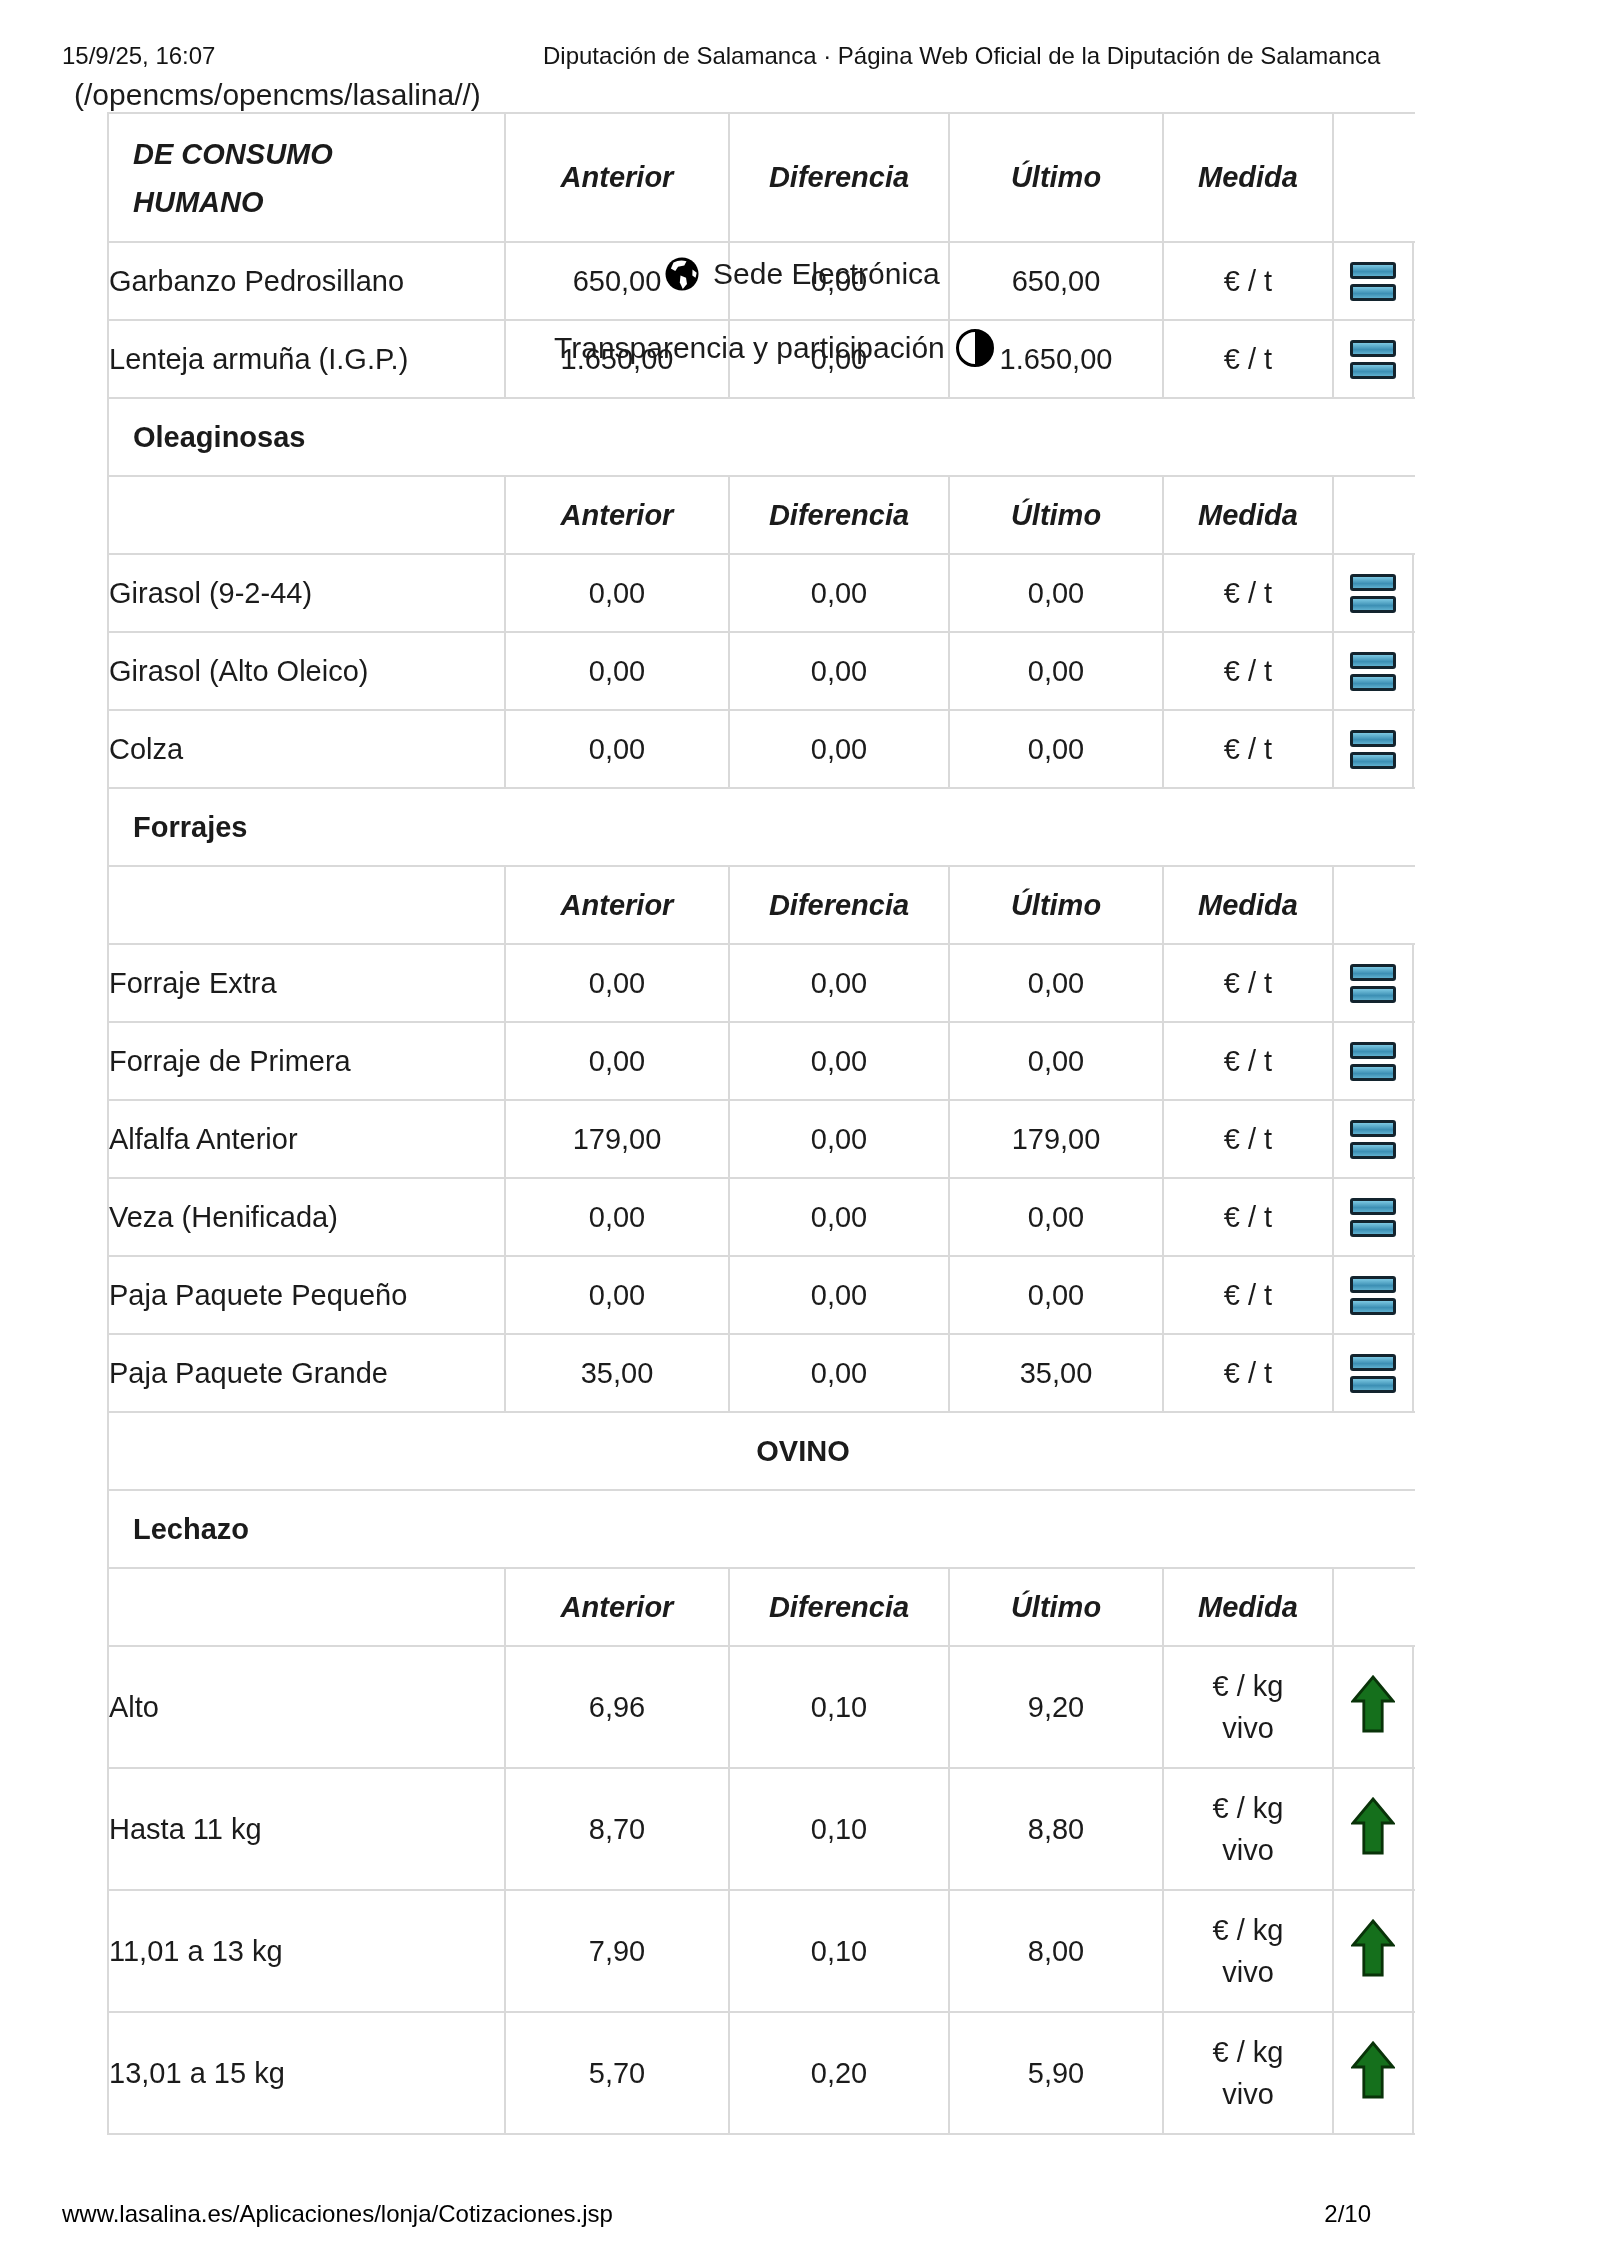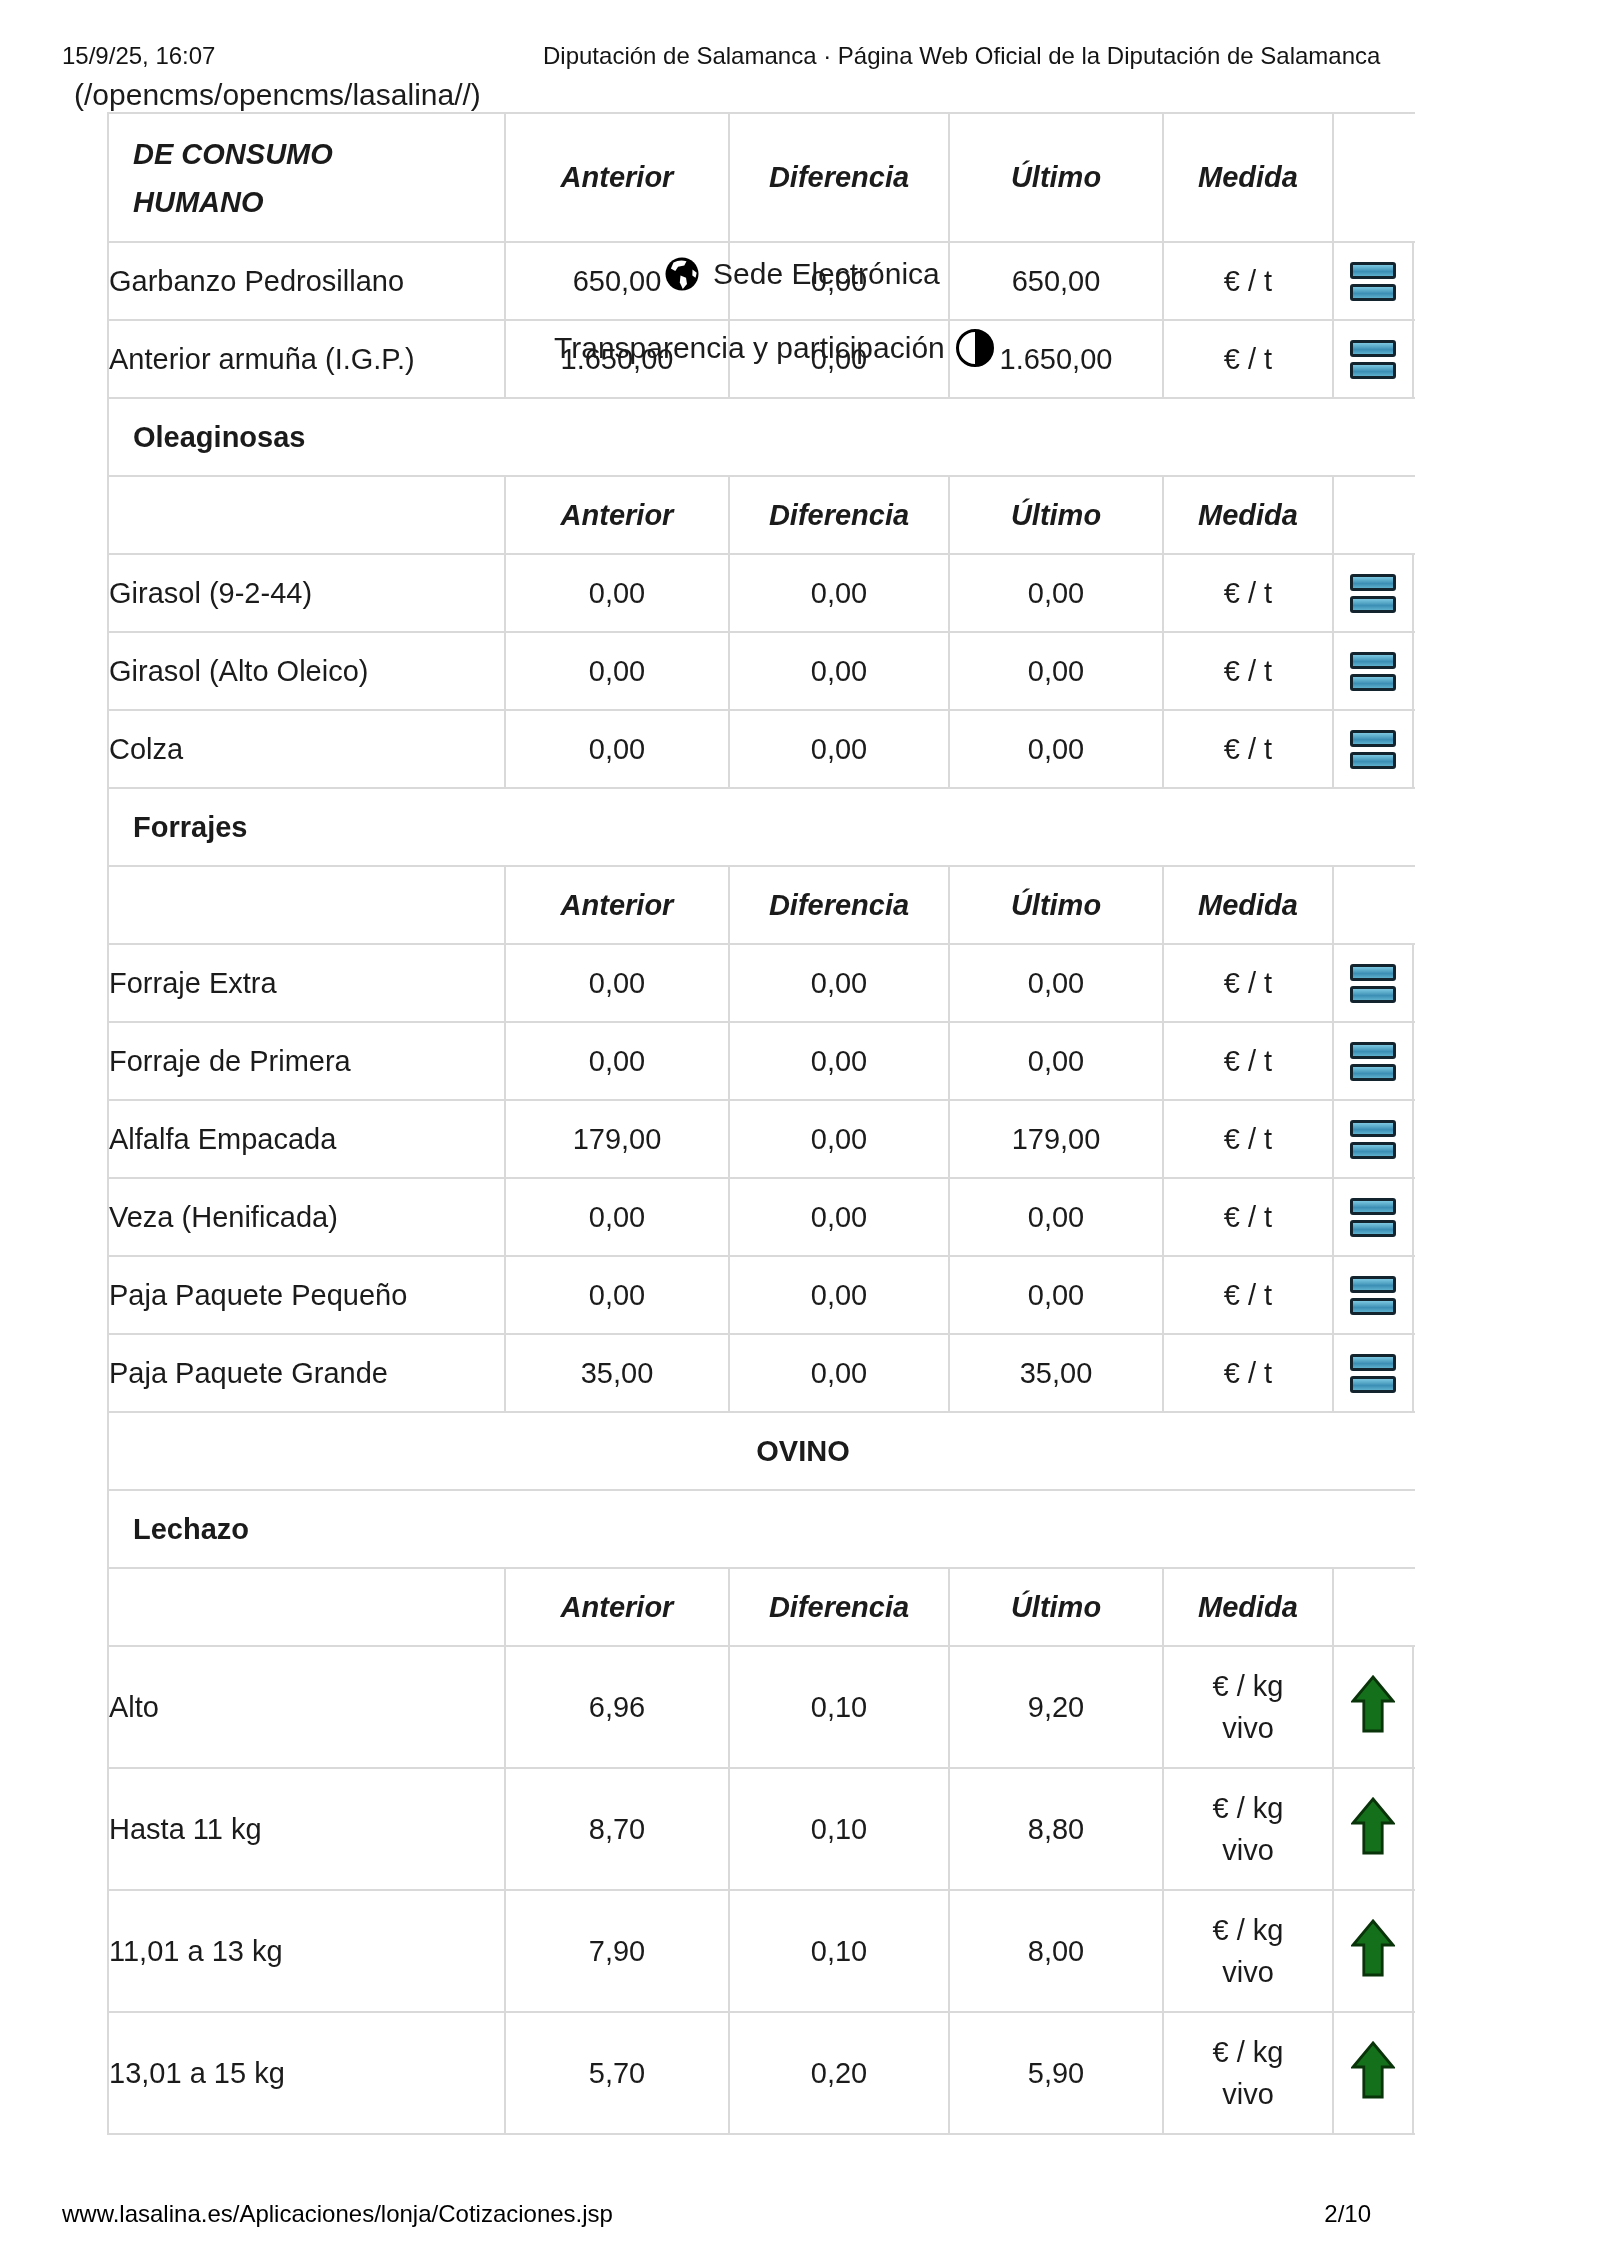--- a/index.html
+++ b/index.html
@@ -98,21 +98,21 @@
               </span></td>
           <td class="c-icon"><span class="bars">
                 <i class="b1"></i>
                 <i class="b2"></i>
                 <i class="b3"></i>
                 <i class="b4"></i>
               </span></td>
         </tr>
 
         <tr class="r-data">
-          <td class="c-name">Anterior armuña (I.G.P.)</td>
+          <td class="c-name">Lenteja armuña (I.G.P.)</td>
           <td class="c-num">1.650,00</td>
           <td class="c-num">0,00</td>
           <td class="c-num">1.650,00</td>
           <td class="c-med">
               <div>€ / t</div>
               <div></div>
             </td>
           <td class="c-icon"><span class="eq">
                 <span></span>
                 <span></span>
@@ -244,21 +244,21 @@
                 <span></span>
               </span></td>
           <td class="c-icon"><span class="bars">
                 <i class="b1"></i>
                 <i class="b2"></i>
                 <i class="b3"></i>
                 <i class="b4"></i>
               </span></td>
         </tr>
         <tr class="r-data">
-          <td class="c-name">Alfalfa Empacada</td>
+          <td class="c-name">Alfalfa Anterior</td>
           <td class="c-num">179,00</td>
           <td class="c-num">0,00</td>
           <td class="c-num">179,00</td>
           <td class="c-med">
               <div>€ / t</div>
               <div></div>
             </td>
           <td class="c-icon"><span class="eq">
                 <span></span>
                 <span></span>

